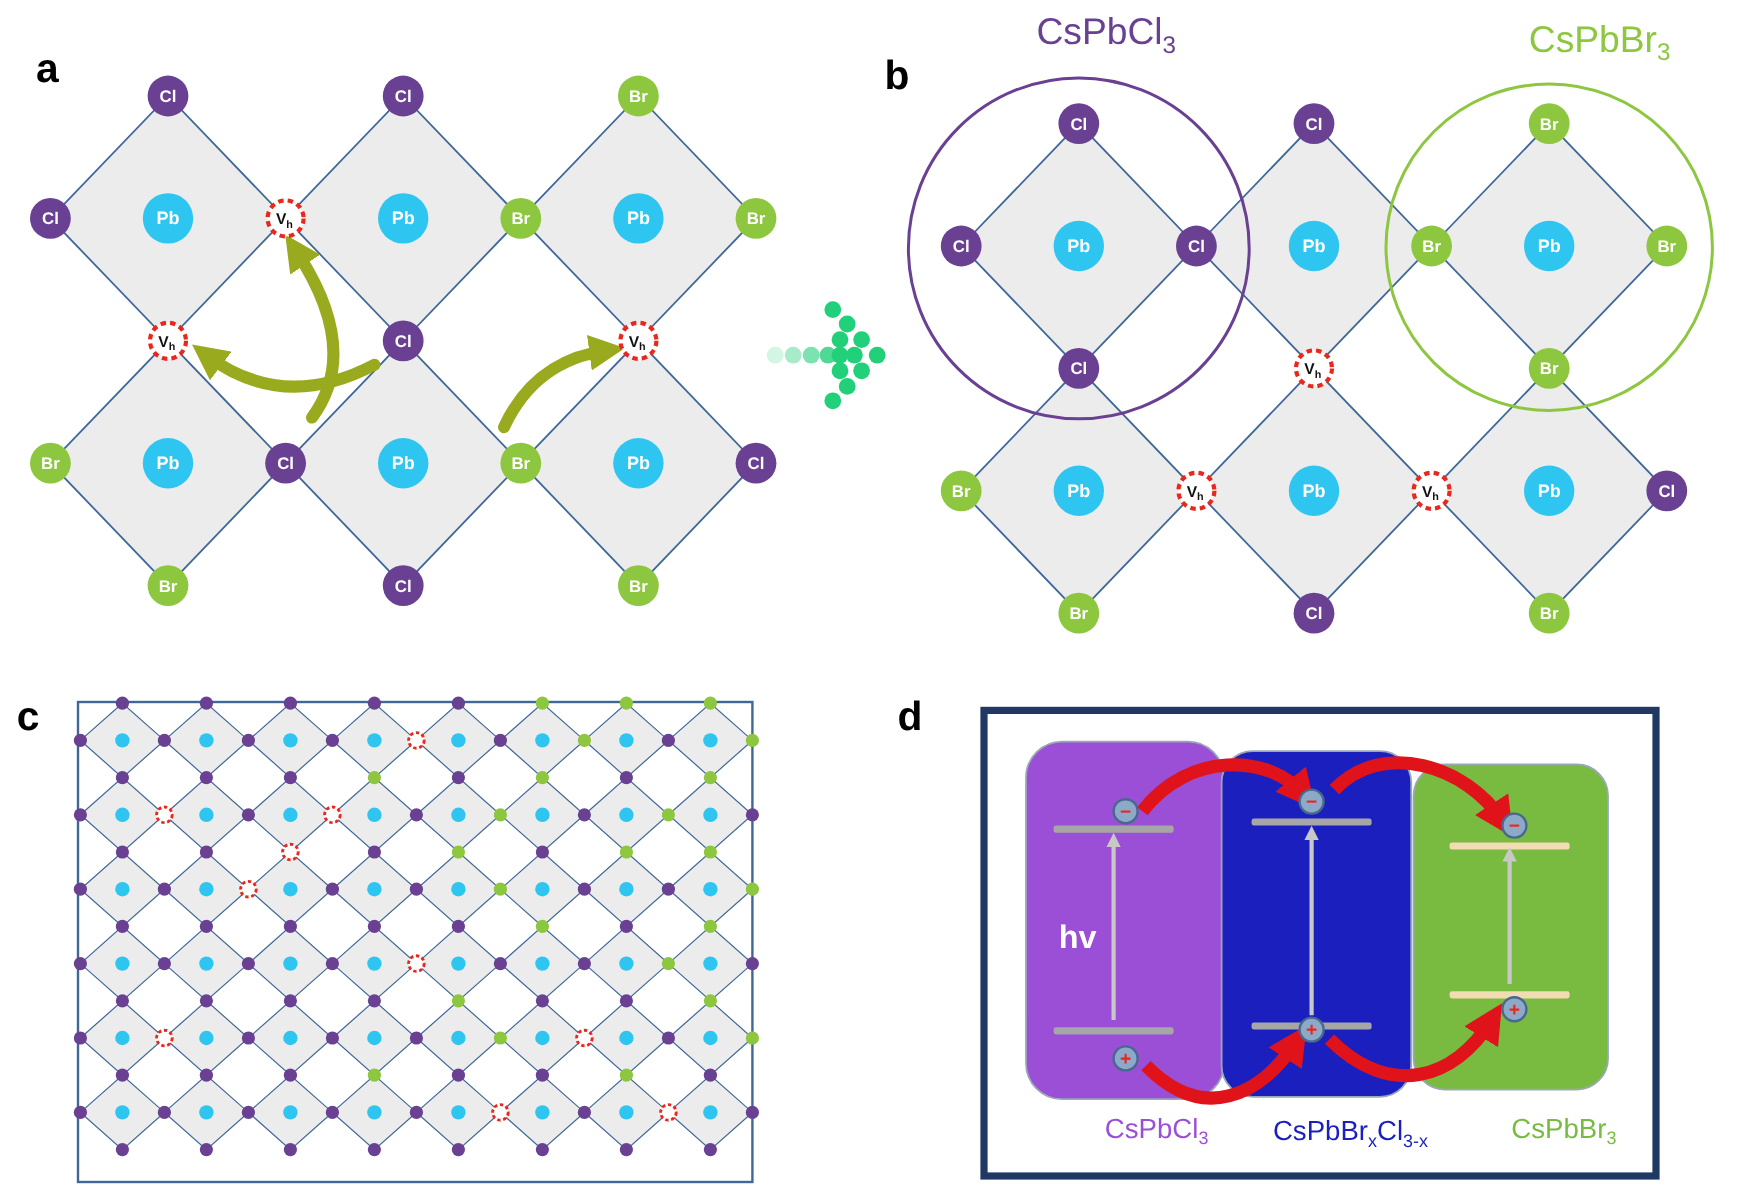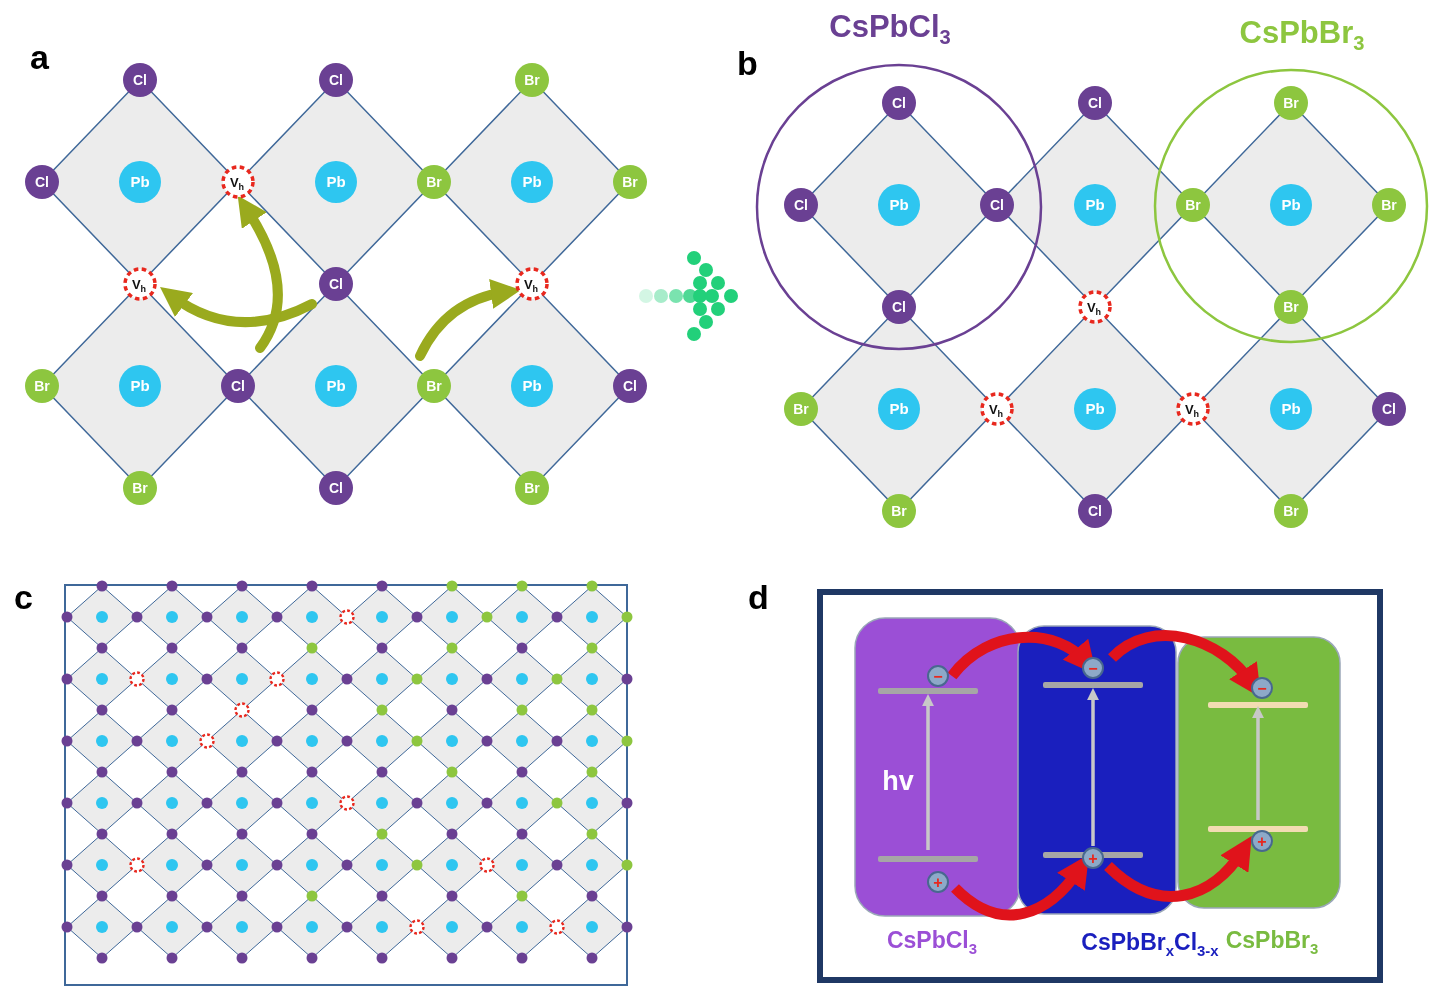--- a/index.html
+++ b/index.html
@@ -1,20 +1,20 @@
 <!DOCTYPE html>
 <html><head>
 <meta charset="utf-8">
 <style>
   * { margin:0; padding:0; box-sizing:border-box; }
   html,body { background:#ffffff; font-family:"Liberation Sans", sans-serif; }
   .stage { position:relative; width:1453px; height:996px; background:#ffffff; overflow:hidden; }
   #canvas { position:absolute; left:0; top:0; }
   .panel-letter { position:absolute; font-size:34px; font-weight:bold; color:#000; line-height:1; }
-  .formula { position:absolute; text-align:center; font-weight:bold; line-height:1.1; }
+  .formula { position:absolute; text-align:right; font-weight:normal; line-height:1.1; }
   .title  { font-size:31px; }
   .dlabel { font-size:23px; }
   .formula .sub { vertical-align:sub; font-size:0.65em; }
 </style>
 </head>
 <body>
 
 <div class="stage">
   <svg id="canvas" width="1453" height="996" viewBox="0 0 1453 996">
     <defs>
@@ -403,15 +403,15 @@
 
   <div class="panel-letter" style="left:30px; top:40px;">a</div>
   <div class="panel-letter" style="left:737px; top:46px;">b</div>
   <div class="panel-letter" style="left:14px; top:580px;">c</div>
   <div class="panel-letter" style="left:748px; top:580px;">d</div>
 
   <div class="formula title" style="left: 800px; top: 10px; width: 180px; color: rgb(106, 64, 147);"><span>CsPbCl</span><span class="sub">3</span></div>
   <div class="formula title" style="left: 1212px; top: 16px; width: 180px; color: rgb(141, 198, 63);"><span>CsPbBr</span><span class="sub">3</span></div>
 
   <div class="formula dlabel" style="left: 857px; top: 928px; width: 150px; color: rgb(155, 79, 214);"><span>CsPbCl</span><span class="sub">3</span></div>
-  <div class="formula dlabel" style="left: 1060px; top: 930px; width: 180px; color: rgb(26, 31, 190);"><span>CsPbBr</span><span class="sub">x</span><span>Cl</span><span class="sub">3-x</span></div>
+  <div class="formula dlabel" style="left: 1010px; top: 930px; width: 180px; color: rgb(26, 31, 190);"><span>CsPbBr</span><span class="sub">x</span><span>Cl</span><span class="sub">3-x</span></div>
   <div class="formula dlabel" style="left: 1197px; top: 928px; width: 150px; color: rgb(121, 187, 64);"><span>CsPbBr</span><span class="sub">3</span></div>
 </div>
 
 </body></html>

